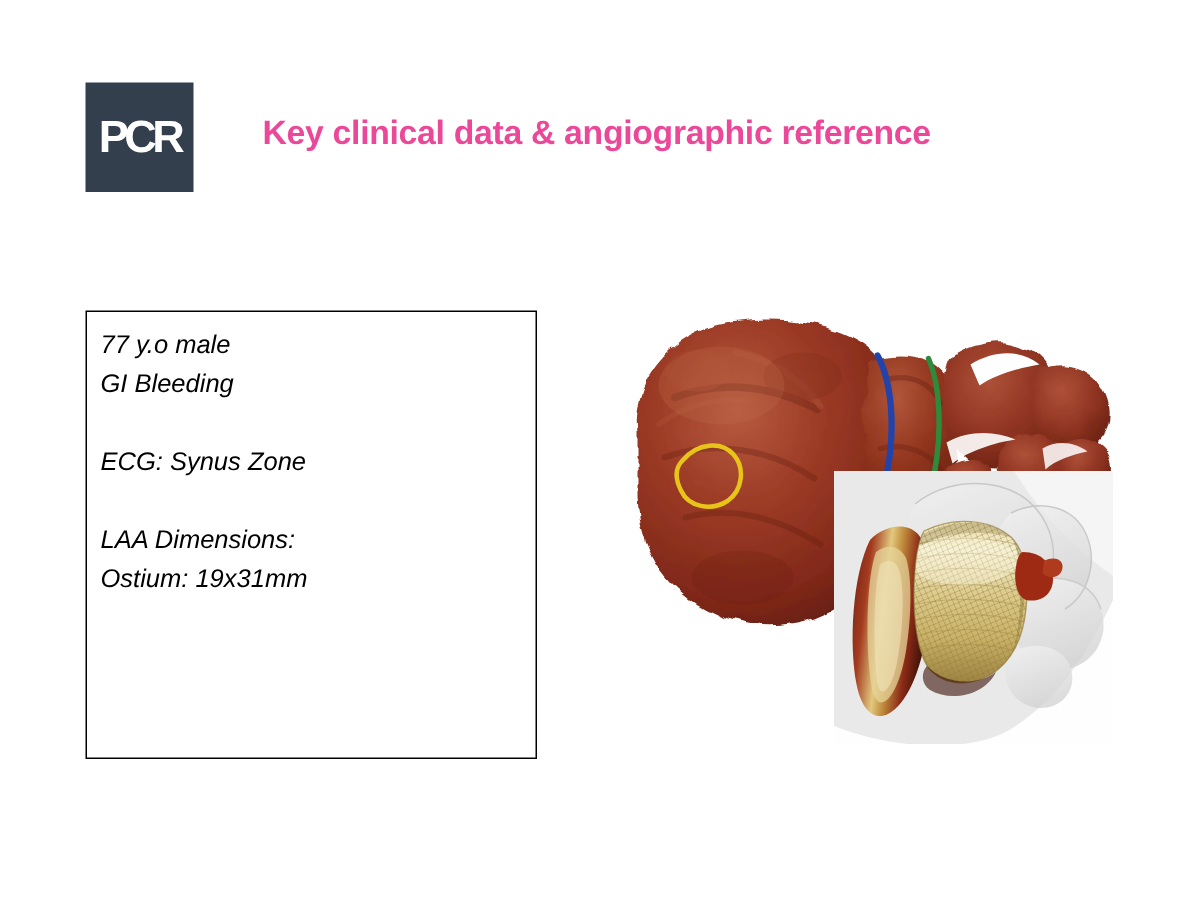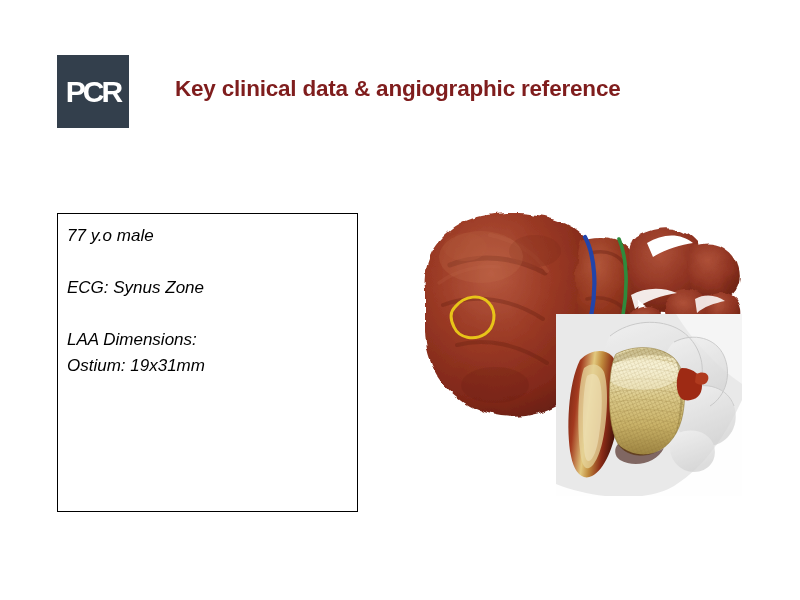--- a/index.html
+++ b/index.html
@@ -46,30 +46,30 @@
   }
 
   
   .slide-title {
     position: absolute;
     left: 175px;
     top: 76px;
     font-family: "Liberation Sans", sans-serif;
     font-weight: bold;
     font-size: 22.5px;
-    color: #7f1d1d;
+    color: #ec4899;
     white-space: nowrap;
     letter-spacing: -0.2px;
   }
 
   
   .data-box {
     position: absolute;
     left: 57px;
-    top: 213px;
+    top: 207px;
     width: 301px;
     height: 299px;
     border: 1.5px solid #000000;
     background: #ffffff;
     box-sizing: border-box;
     padding: 9px 0 0 9px;
   }
   .data-line {
     font-family: "Liberation Sans", sans-serif;
     font-style: italic;
@@ -119,20 +119,21 @@
 <div class="slide">
 
   <div class="logo-box">
     <span class="logo-text">PCR</span>
   </div>
 
   <div class="slide-title">Key clinical data &amp; angiographic reference</div>
 
   <div class="data-box">
     <div class="data-line">77 y.o male</div>
+    <div class="data-line">GI Bleeding</div>
     <div class="data-line spacer"></div>
     <div class="data-line">ECG: Synus Zone</div>
     <div class="data-line spacer"></div>
     <div class="data-line">LAA Dimensions:</div>
     <div class="data-line">Ostium: 19x31mm</div>
   </div>
 
   <div class="anatomy">
     <svg viewBox="0 0 400 320" xmlns="http://www.w3.org/2000/svg" aria-hidden="true">
       <defs>

